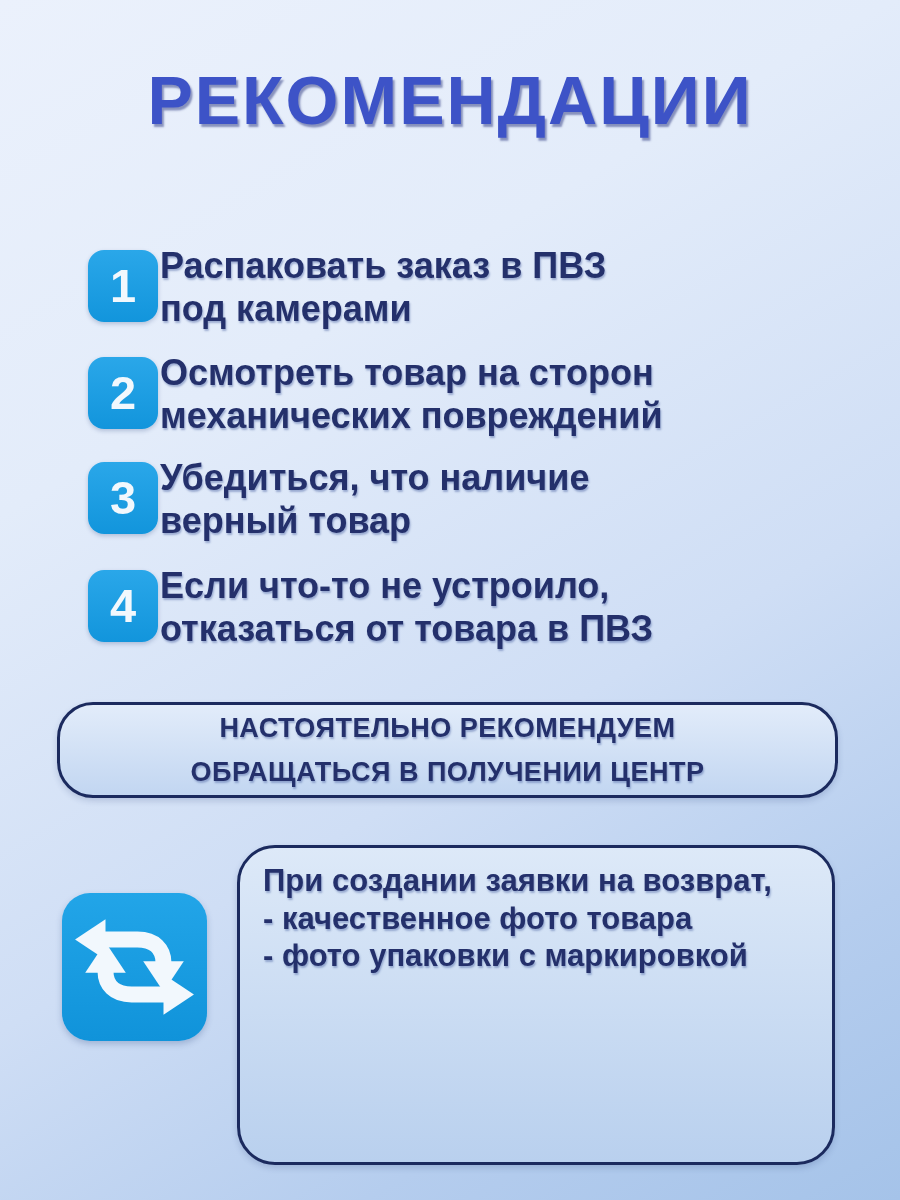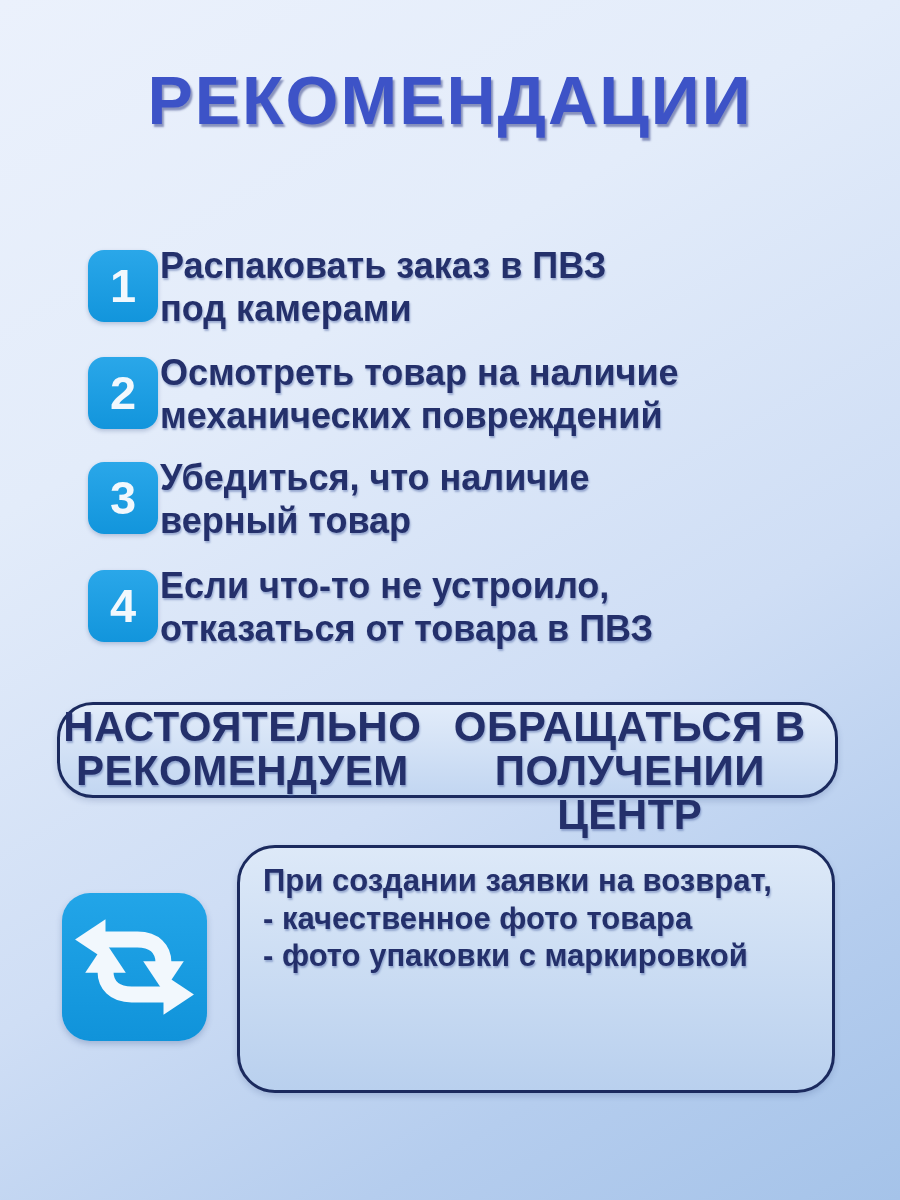--- a/index.html
+++ b/index.html
@@ -60,25 +60,25 @@
   
   .notice-box {
     position: absolute;
     left: 57px; top: 702px;
     width: 781px; height: 96px;
     box-sizing: border-box;
     border: 3px solid #1b2a5e;
     border-radius: 36px;
     background: linear-gradient(180deg, #e2ecfa 0%, #c2d6f1 100%);
     display: flex;
-    flex-direction: row;
+    flex-direction: column;
     justify-content: center;
     text-align: center;
     font-weight: 700;
-    font-size: 42px;
+    font-size: 27px;
     line-height: 44px;
     letter-spacing: 0.5px;
     color: #24306b;
     text-shadow: 1px 2px 2px rgba(70, 95, 160, 0.45);
     box-shadow: 0 3px 6px rgba(30, 50, 110, 0.18);
   }
 
   
   .exchange-icon {
     position: absolute;
@@ -86,21 +86,21 @@
     width: 145px; height: 148px;
     border-radius: 28px;
     background: linear-gradient(180deg, #22a5e8 0%, #1093da 100%);
     box-shadow: 0 3px 6px rgba(30, 60, 120, 0.25);
   }
   .exchange-icon svg { width: 100%; height: 100%; display: block; }
 
   .return-box {
     position: absolute;
     left: 237px; top: 845px;
-    width: 598px; height: 248px;
+    width: 598px; height: 320px;
     box-sizing: border-box;
     border: 3px solid #1b2a5e;
     border-radius: 38px;
     background: linear-gradient(180deg, #dde9f8 0%, #b9d0ee 100%);
     padding: 14px 18px 0 23px;
     font-weight: 700;
     font-size: 31px;
     line-height: 37.5px;
     color: #24306b;
     text-shadow: 1px 2px 2px rgba(70, 95, 160, 0.45);
@@ -121,21 +121,21 @@
     <div class="step-badge">1</div>
     <div class="step-text">
       <div>Распаковать заказ в ПВЗ</div>
       <div>под камерами</div>
     </div>
   </div>
 
   <div class="step" style="top:357px">
     <div class="step-badge">2</div>
     <div class="step-text">
-      <div>Осмотреть товар на наличие</div>
+      <div>Осмотреть товар на сторон</div>
       <div>механических повреждений</div>
     </div>
   </div>
 
   <div class="step" style="top:462px">
     <div class="step-badge">3</div>
     <div class="step-text">
       <div>Убедиться, что наличие</div>
       <div>верный товар</div>
     </div>

